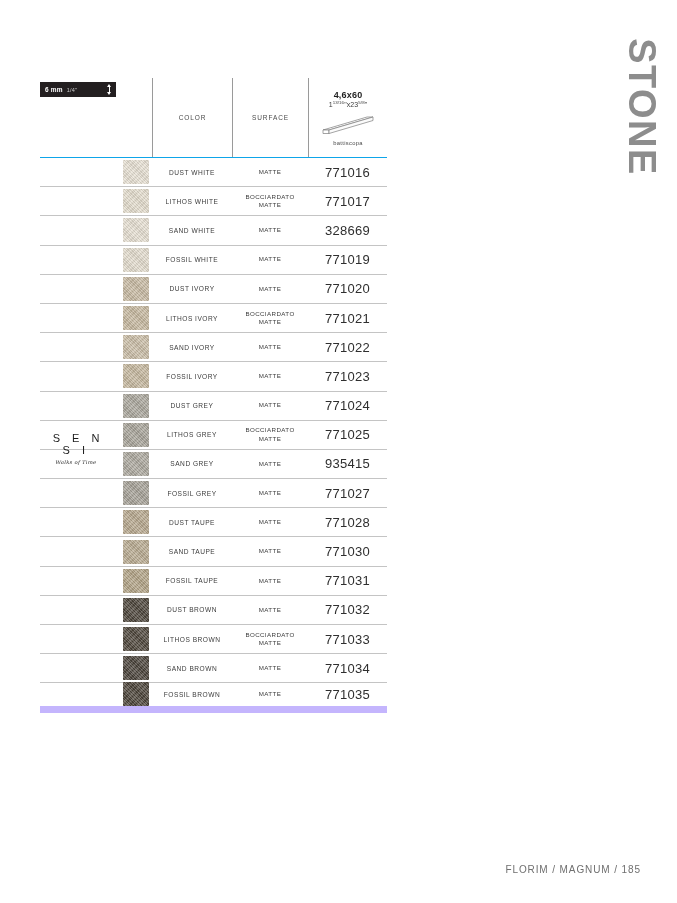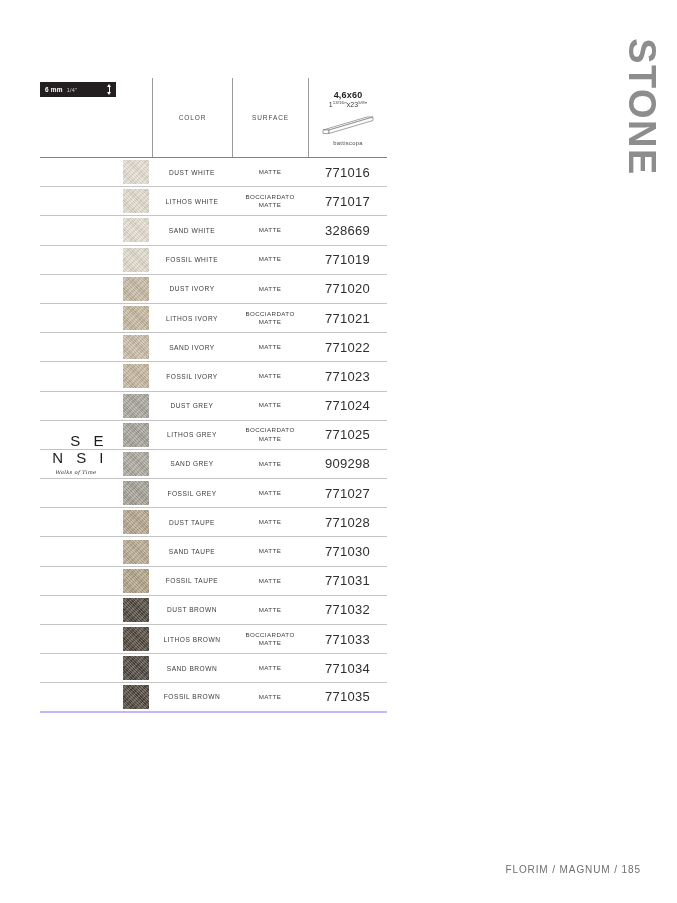--- a/index.html
+++ b/index.html
@@ -151,21 +151,21 @@
 
   
   .tbody { display: block; }
   .trow {
     display: flex;
     align-items: center;
     height: 29.2px;
     padding-left: 80px;          
     border-bottom: 1px solid #c4c4c4;
   }
-  .trow:last-child { border-bottom: 2px solid #c4b5fd; }
+  .trow:last-child { border-bottom: 7px solid #c4b5fd; }
 
   .cell { display: flex; align-items: center; justify-content: center; height: 100%; }
   .cell-swatch { width: 32px; }
   .cell-color  { width: 80px; }
   .cell-surface{ width: 76px; }
   .cell-code   { width: 79px; }
 
   .swatch {
     width: 26px;
     height: 24px;
@@ -194,26 +194,25 @@
 
   
   .brand {
     position: absolute;
     left: 44px;
     top: 432px;
     width: 64px;
     text-align: center;
   }
   .brand-name {
-    font-size: 15px;
+    font-size: 11px;
     letter-spacing: 4.5px;
     color: #1c1c1c;
     font-weight: normal;
     text-indent: 4.5px;
-    text-align: right;
   }
   .brand-tagline {
     margin-top: 3px;
     font-family: "DejaVu Serif", serif;
     font-style: italic;
     font-size: 5.4px;
     letter-spacing: 0.2px;
     color: #2b2b2b;
     transform: scaleY(0.92);
   }
@@ -414,21 +413,21 @@
         <div class="cell cell-swatch">
           <div class="swatch" style="background: repeating-linear-gradient(45deg, rgba(255, 255, 255, 0.18) 0px, rgba(255, 255, 255, 0.18) 1px, rgba(0, 0, 0, 0.07) 1px, rgba(0, 0, 0, 0.07) 2px), repeating-linear-gradient(135deg, rgba(0, 0, 0, 0.05) 0px, rgba(0, 0, 0, 0.05) 2px, rgba(255, 255, 255, 0.12) 2px, rgba(255, 255, 255, 0.12) 4px), rgb(172, 168, 158);"></div>
         </div>
         <div class="cell cell-color">
           <span class="txt">SAND GREY</span>
         </div>
         <div class="cell cell-surface">
           <span class="txt">MATTE</span>
         </div>
         <div class="cell cell-code">
-          <span class="txt">909298</span>
+          <span class="txt">935415</span>
         </div>
       </div>
       <div class="trow">
         <div class="cell cell-swatch">
           <div class="swatch" style="background: repeating-linear-gradient(45deg, rgba(255, 255, 255, 0.18) 0px, rgba(255, 255, 255, 0.18) 1px, rgba(0, 0, 0, 0.07) 1px, rgba(0, 0, 0, 0.07) 2px), repeating-linear-gradient(135deg, rgba(0, 0, 0, 0.05) 0px, rgba(0, 0, 0, 0.05) 2px, rgba(255, 255, 255, 0.12) 2px, rgba(255, 255, 255, 0.12) 4px), rgb(165, 161, 151);"></div>
         </div>
         <div class="cell cell-color">
           <span class="txt">FOSSIL GREY</span>
         </div>
         <div class="cell cell-surface">

